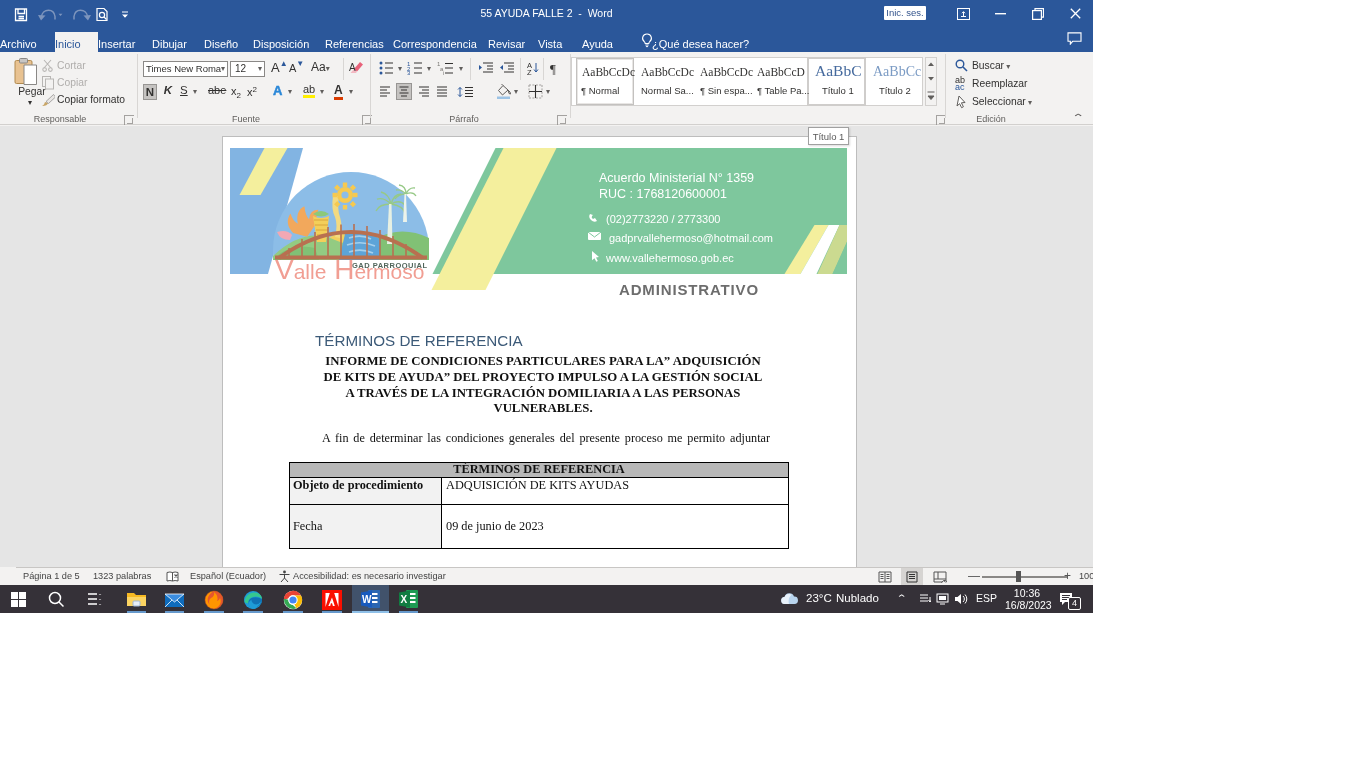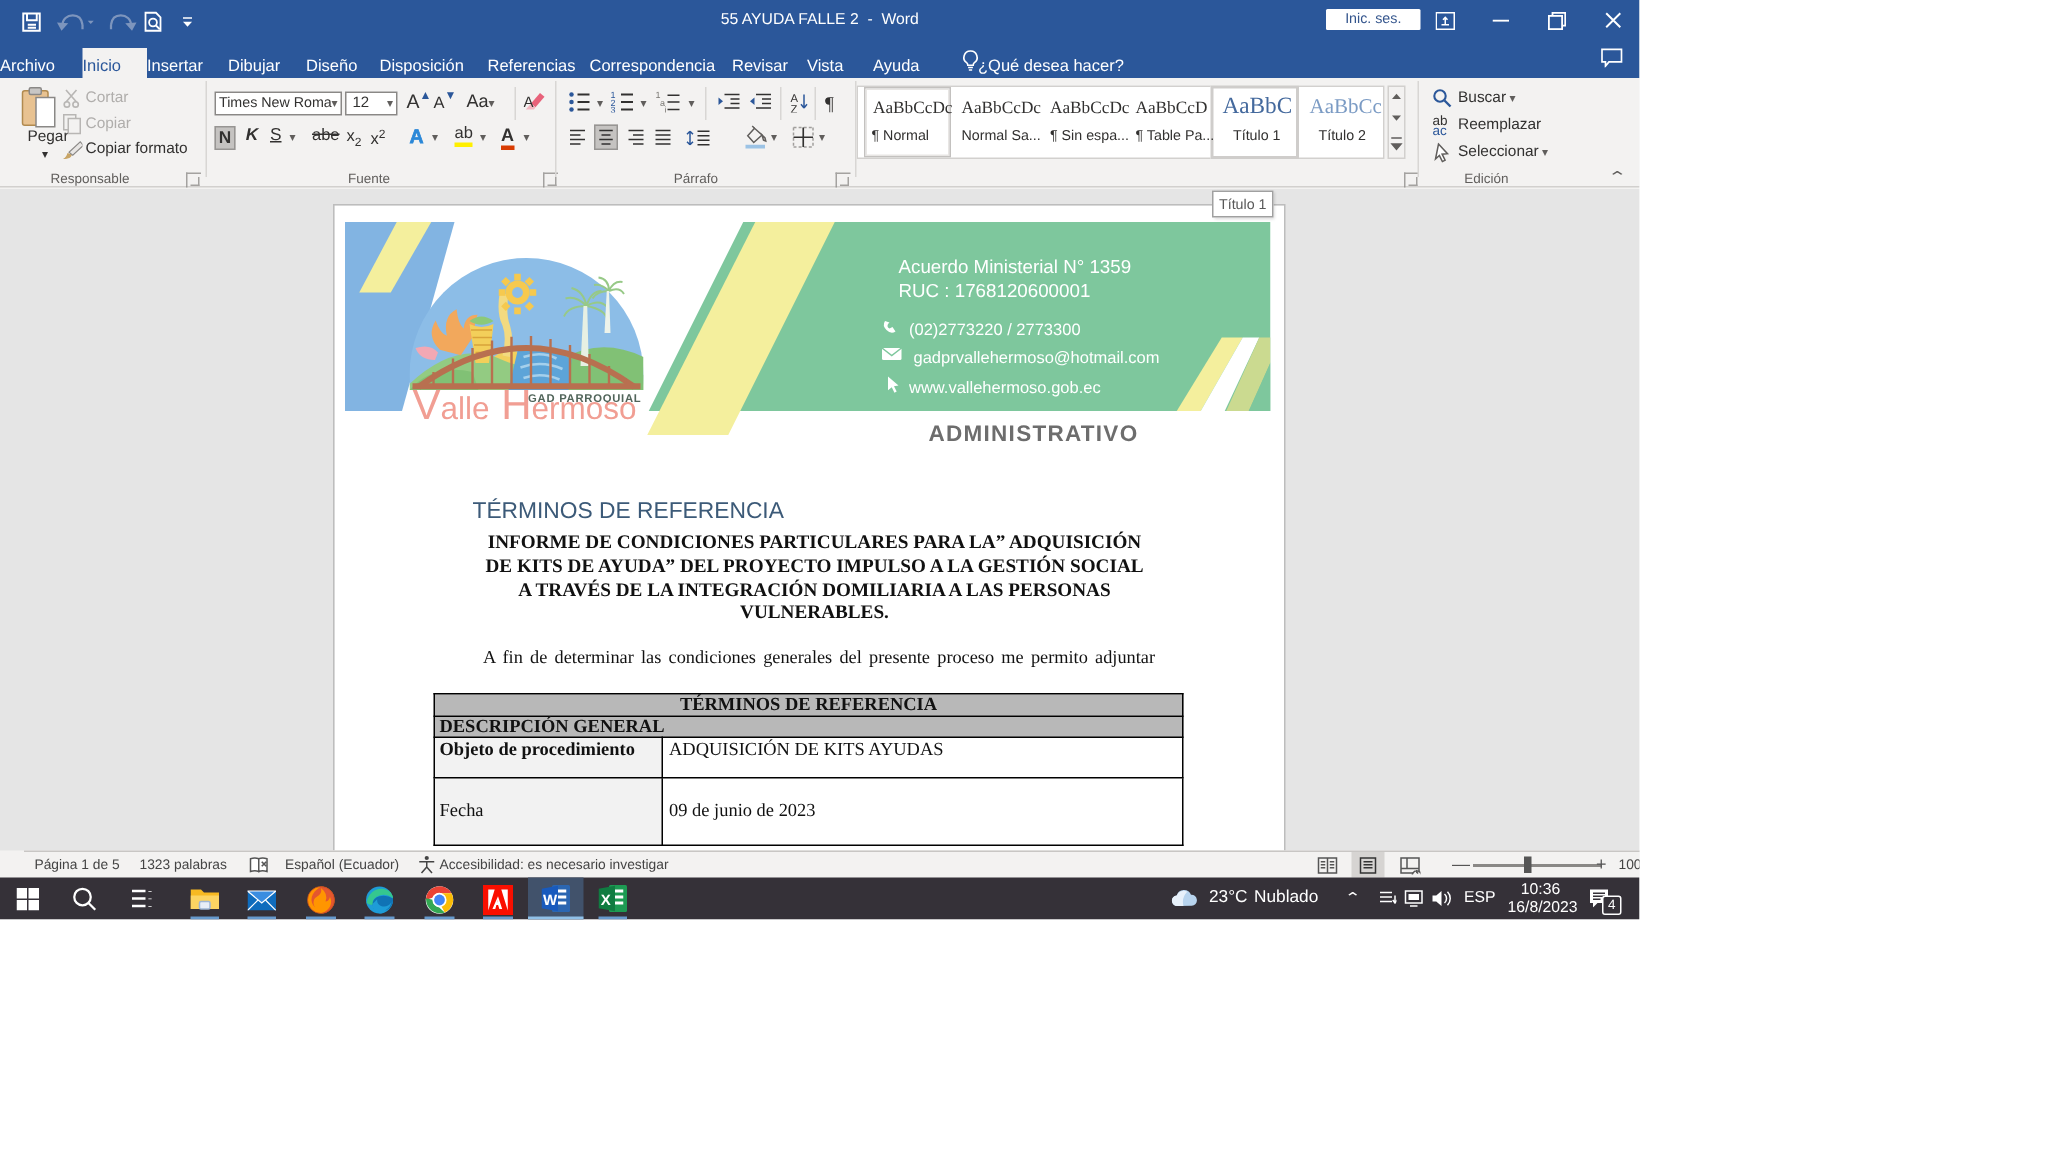--- a/index.html
+++ b/index.html
@@ -36,21 +36,21 @@
       <path d="M77 8 l-7.5 0.5 4.5 5 z" fill="#7d95bd"></path>
       <path d="M44.5 6.8 l2 2.2 2-2.2 z" fill="#7d95bd"></path>
       <g fill="none" stroke="#fff" stroke-width="1.2">
         <path d="M83 1.5 h7 l3 3 v9 h-10 z"></path>
           <circle cx="88" cy="8" r="2.6"></circle>
           <path d="M90 10 l2.5 2.5"></path>
       </g>
       <path d="M108 5 h6 M109.2 8 l1.8 2 1.8-2 z" stroke="#fff" stroke-width="1.1" fill="#fff"></path>
     </svg>
     <div class="abs" style="left:0;top:7px;width:1093px;text-align:center;font-size:10.5px;color:#fff">55 AYUDA FALLE 2&nbsp; -&nbsp; Word</div>
-    <div class="abs" style="left:884px;top:6px;width:63px;height:14px;background:#fff;border-radius:1px;color:#33548c;font-size:9.5px;text-align:center;line-height:14px">Inic. ses.</div>
+    <div class="abs" style="left:884px;top:6px;width:42px;height:14px;background:#fff;border-radius:1px;color:#33548c;font-size:9.5px;text-align:center;line-height:14px">Inic. ses.</div>
     <svg class="abs" style="left:957px;top:8px" width="13" height="12" viewBox="0 0 13 12">
       <rect x="0.5" y="0.5" width="12" height="11" fill="none" stroke="#fff"></rect>
       <path d="M4 8.5 h5 M6.5 8 V4 M5 5.2 L6.5 3.6 L8 5.2" stroke="#fff" fill="none"></path>
     </svg>
     <path>
     <svg class="abs" style="left:995px;top:13px" width="11" height="2" viewBox="0 0 11 2">
           <rect width="11" height="1.4" fill="#fff"></rect>
         </svg>
     <svg class="abs" style="left:1032px;top:8px" width="12" height="12" viewBox="0 0 12 12">
       <rect x="0.6" y="2.6" width="8.8" height="8.8" fill="none" stroke="#fff" stroke-width="1.2"></rect>
@@ -325,23 +325,20 @@
       <div class="abs serif" style="left:60px;top:217px;width:520px;text-align:center;font-weight:bold;font-size:12.8px;line-height:15.8px;color:#111">INFORME DE CONDICIONES PARTICULARES PARA LA” ADQUISICIÓN<br>DE KITS DE AYUDA” DEL PROYECTO IMPULSO A LA GESTIÓN SOCIAL<br>A TRAVÉS DE LA INTEGRACIÓN DOMILIARIA A LAS PERSONAS<br>VULNERABLES.</div>
       <div class="abs serif" style="left:91px;top:294px;width:456px;font-size:12.2px;line-height:15.8px;color:#111">
           <div style="text-align:justify;text-align-last:justify;text-indent:8px">A fin de determinar las condiciones generales del presente proceso me permito adjuntar</div>
         </div>
       <table class="serif" style="position:absolute;left:66px;top:325px;width:500px;border-collapse:collapse;font-size:12.3px;line-height:13.5px;color:#111" cellspacing="0">
         <tbody>
             <tr>
               <td colspan="2" style="border:1px solid #000;background:#b8b8b8;text-align:center;font-weight:bold;height:13px;padding:0">TÉRMINOS DE REFERENCIA</td>
             </tr>
         <tr>
-              <td colspan="2" style="border:1px solid #000;background:#b8b8b8;font-weight:bold;height:13px;padding:0 0 0 3px">DESCRIPCIÓN GENERAL</td>
-            </tr>
-        <tr>
               <td style="border:1px solid #000;width:152px;font-weight:bold;vertical-align:top;padding:1px 3px;height:27px;background:#f2f2f2">Objeto de procedimiento</td>
               <td style="border:1px solid #000;vertical-align:top;padding:1px 4px">ADQUISICIÓN DE KITS AYUDAS</td>
             </tr>
         <tr>
               <td style="border:1px solid #000;font-weight:normal;padding:0px 3px;height:15px;background:#f2f2f2">Fecha</td>
               <td style="border:1px solid #000;padding:15px 4px">09 de junio de 2023</td>
             </tr>
       </tbody>
         </table>
     </div>

